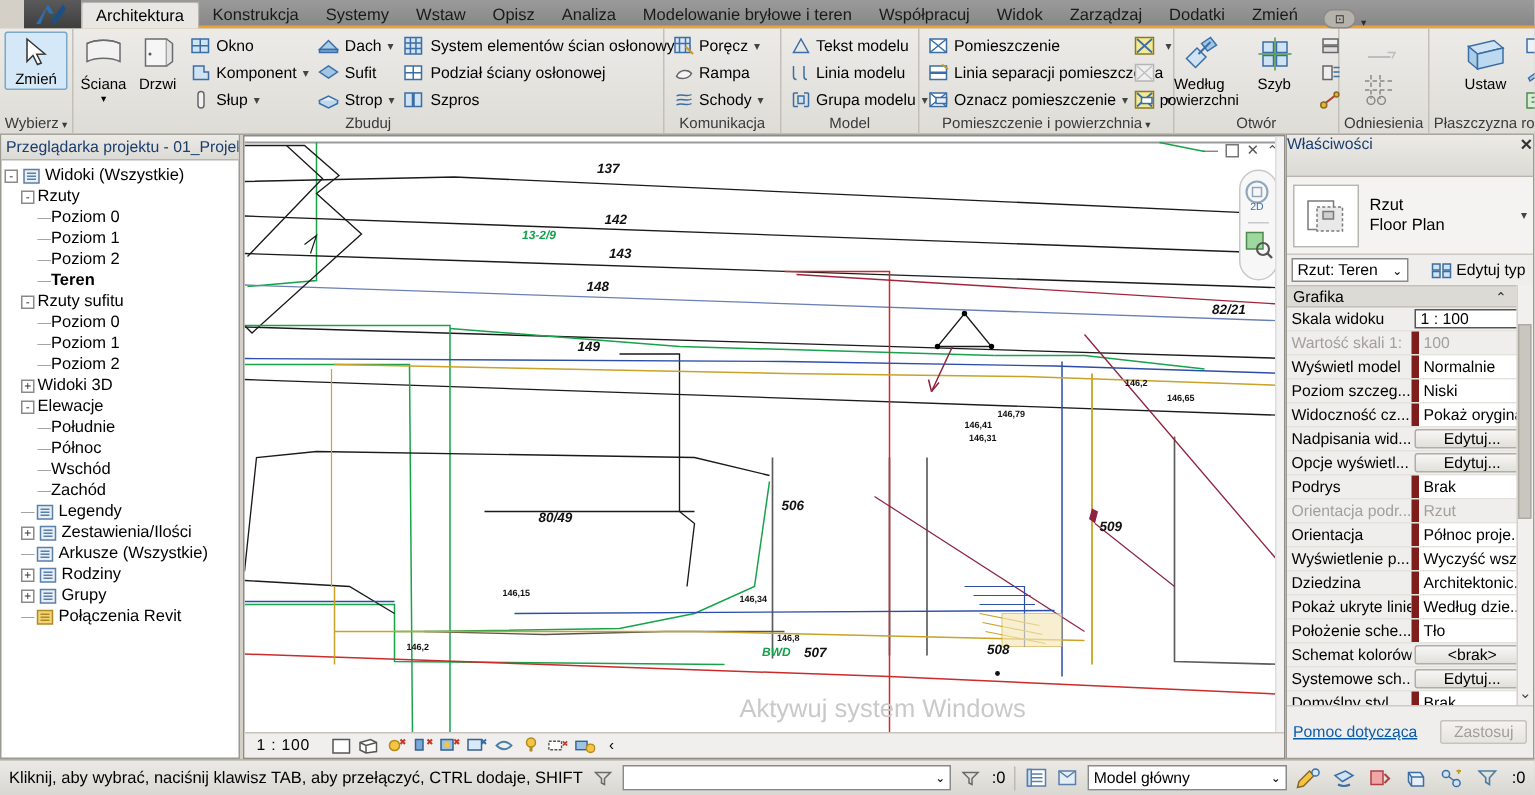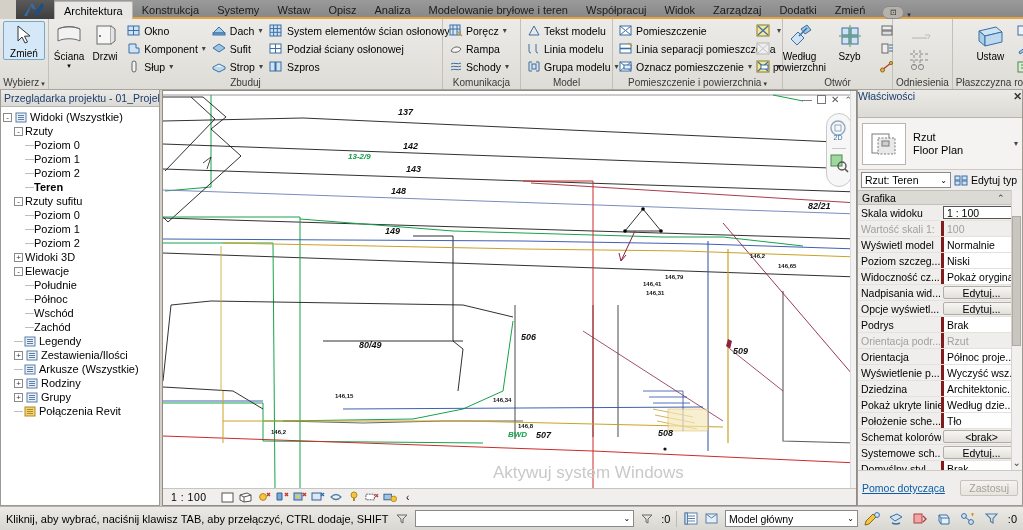--- a/index.html
+++ b/index.html
@@ -166,38 +166,38 @@
   .pr-selrow {
     height: 20px; display: flex; align-items: center; gap: 3px; padding: 2px 3px;
     background: #efeeec;
   }
   .pr-select {
     flex: 1; height: 16px; background: #fff; border: 1px solid #8a8a8a;
     display: flex; align-items: center; padding: 0 3px; font-size: 10.5px;
   }
   .pr-select .cv { margin-left: auto; font-size: 8px; }
   .pr-edittype { display:flex;align-items:center;gap:3px;font-size:10.5px;white-space:nowrap;
-    padding-right:2px; }
+    padding-right:2px;margin-left:12px; }
 
   .pr-grid { flex: 1; overflow: hidden; position: relative; }
   .pr-section {
     height: 15px; background: #dcdad4; border-top: 1px solid #c4c1bb;
     border-bottom: 1px solid #c4c1bb;
     display: flex; align-items: center; padding: 0 4px; font-size: 10.5px;
   }
   .pr-section .chev { margin-left: auto; font-size: 9px; color:#333; }
   .pr-section .chev2 { margin-left: 6px; font-size: 9px; color:#333; }
   .pr-row {
     height: 16px; display: flex; align-items: stretch; font-size: 10.5px;
     border-bottom: 1px solid #e4e2dd;
   }
   .pr-k { width: 83px; padding: 0 3px; display:flex;align-items:center;
     overflow:hidden;white-space:nowrap; }
   .pr-v { flex: 1; padding: 0 3px; display:flex;align-items:center;
-    background:#fff; border-left: 3px solid #7f1d1d; overflow:hidden;white-space:nowrap; }
+    background:#fff; border-left: 5px solid #7f1d1d; overflow:hidden;white-space:nowrap; }
   .pr-row.ro .pr-k, .pr-row.ro .pr-v { color: #a3a09a; }
   .pr-row.ro .pr-v { background: #efeeec; }
   .pr-v.btn {
     background: linear-gradient(#f7f6f4,#e2e0da); border: 1px solid #b0ada7;
     justify-content: center; margin: 1px 2px; border-radius: 2px;
   }
   .pr-v.boxed { border: 1px solid #555; margin: 1px 2px; background:#fff;}
   .pr-check { width:9px;height:9px;border:1px solid #777;background:#fff; }
   .pr-foot {
     height: 35px; display:flex;align-items:center;padding:0 4px;

